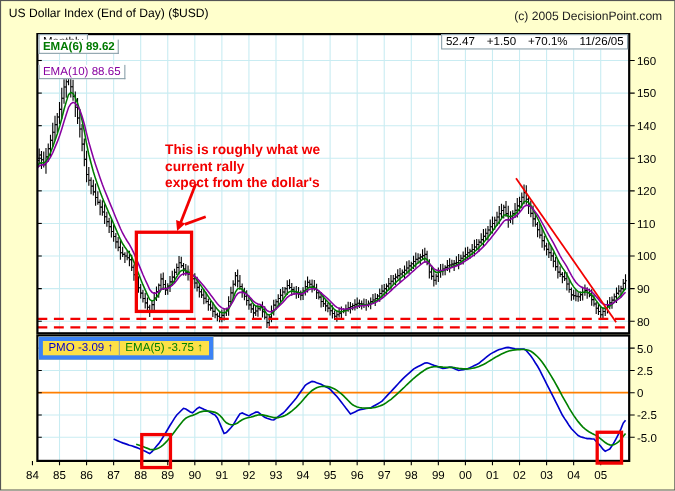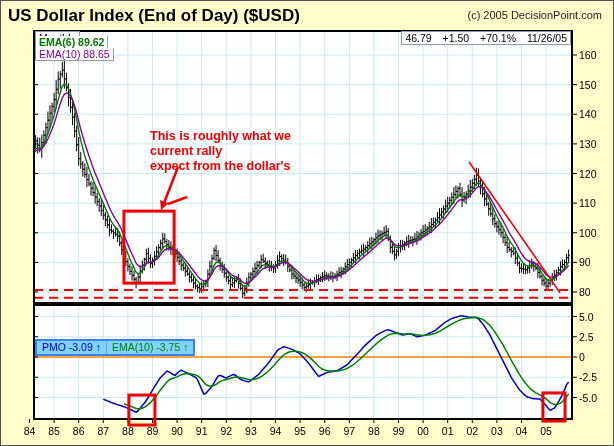--- a/index.html
+++ b/index.html
@@ -2,30 +2,30 @@
 <html><head>
 <meta charset="utf-8">
 <style>
   html,body{margin:0;padding:0;background:#888;}
   .canvas{
     position:relative;width:614px;height:446px;
     background:#ffffcc;overflow:hidden;
     font-family:"Liberation Sans","DejaVu Sans",sans-serif;
   }
   .abs{position:absolute;white-space:nowrap;}
-  .title{left:8px;top:6px;font-size:17px;font-weight:bold;color:#000;letter-spacing:0px;}
+  .title{left:8px;top:6px;font-size:11px;font-weight:normal;color:#000;letter-spacing:0px;}
   .copyright{right:12px;top:9px;font-size:11px;color:#222;}
   .lgbox{background:#ffffff;border:1px solid #8aa0aa;font-size:10.5px;line-height:12px;padding:0 3px;}
   .monthly{left:35px;top:31px;color:#000;}
   .ema6{left:35px;top:36px;color:#007a00;border-top:none;font-weight:bold;}
-  .ema10l{left:35px;top:48px;color:#8800a0;border-top:none;}
+  .ema10l{left:35px;top:59px;color:#8800a0;border-top:none;}
   .quote{top:31px;right:43px;color:#000;}
   .quote span{margin-left:8px;}
   .quote span:first-child{margin-left:0;}
-  .pmoleg{left:35px;top:306px;display:flex;background:#7dd3fc;border:2px solid #3b82f6;font-size:10.5px;line-height:13px;margin-top:33px;}
+  .pmoleg{left:35px;top:306px;display:flex;background:#fde047;border:4px solid #3b82f6;font-size:10.5px;line-height:13px;}
   .pmoleg .cell{padding:0 5px;}
   .pmoleg .cell+.cell{border-left:1px solid #8aa0aa;}
   .c-pmo{color:#0000cc;}
   .c-pmoema{color:#008000;}
   .arrow-up{font-weight:bold;}
   .anno{left:150px;top:129px;color:#f20000;font-weight:bold;font-size:12.5px;line-height:15px;}
   svg{position:absolute;left:0;top:0;}
 </style>
 </head>
 <body>
@@ -1010,34 +1010,34 @@
     </svg>
 
   <div class="abs title">US Dollar Index (End of Day) ($USD)</div>
   <div class="abs copyright">(c) 2005 DecisionPoint.com</div>
 
   <div class="abs lgbox monthly">Monthly</div>
   <div class="abs lgbox ema6">EMA(6) 89.62</div>
   <div class="abs lgbox ema10l">EMA(10) 88.65</div>
 
   <div class="abs lgbox quote">
-    <span>46.79</span>
+    <span>52.47</span>
     <span>+1.50</span>
     <span>+70.1%</span>
     <span>11/26/05</span>
   </div>
 
   <div class="abs pmoleg">
     <div class="cell c-pmo">
       <span>PMO</span>
       <span>-3.09</span>
       <span class="arrow-up">↑</span>
     </div>
     <div class="cell c-pmoema">
-      <span>EMA(10)</span>
+      <span>EMA(5)</span>
       <span>-3.75</span>
       <span class="arrow-up">↑</span>
     </div>
   </div>
 
   <div class="abs anno">
     <div>This is roughly what we</div>
     <div>current rally</div>
     <div>expect from the dollar's</div>
   </div>

